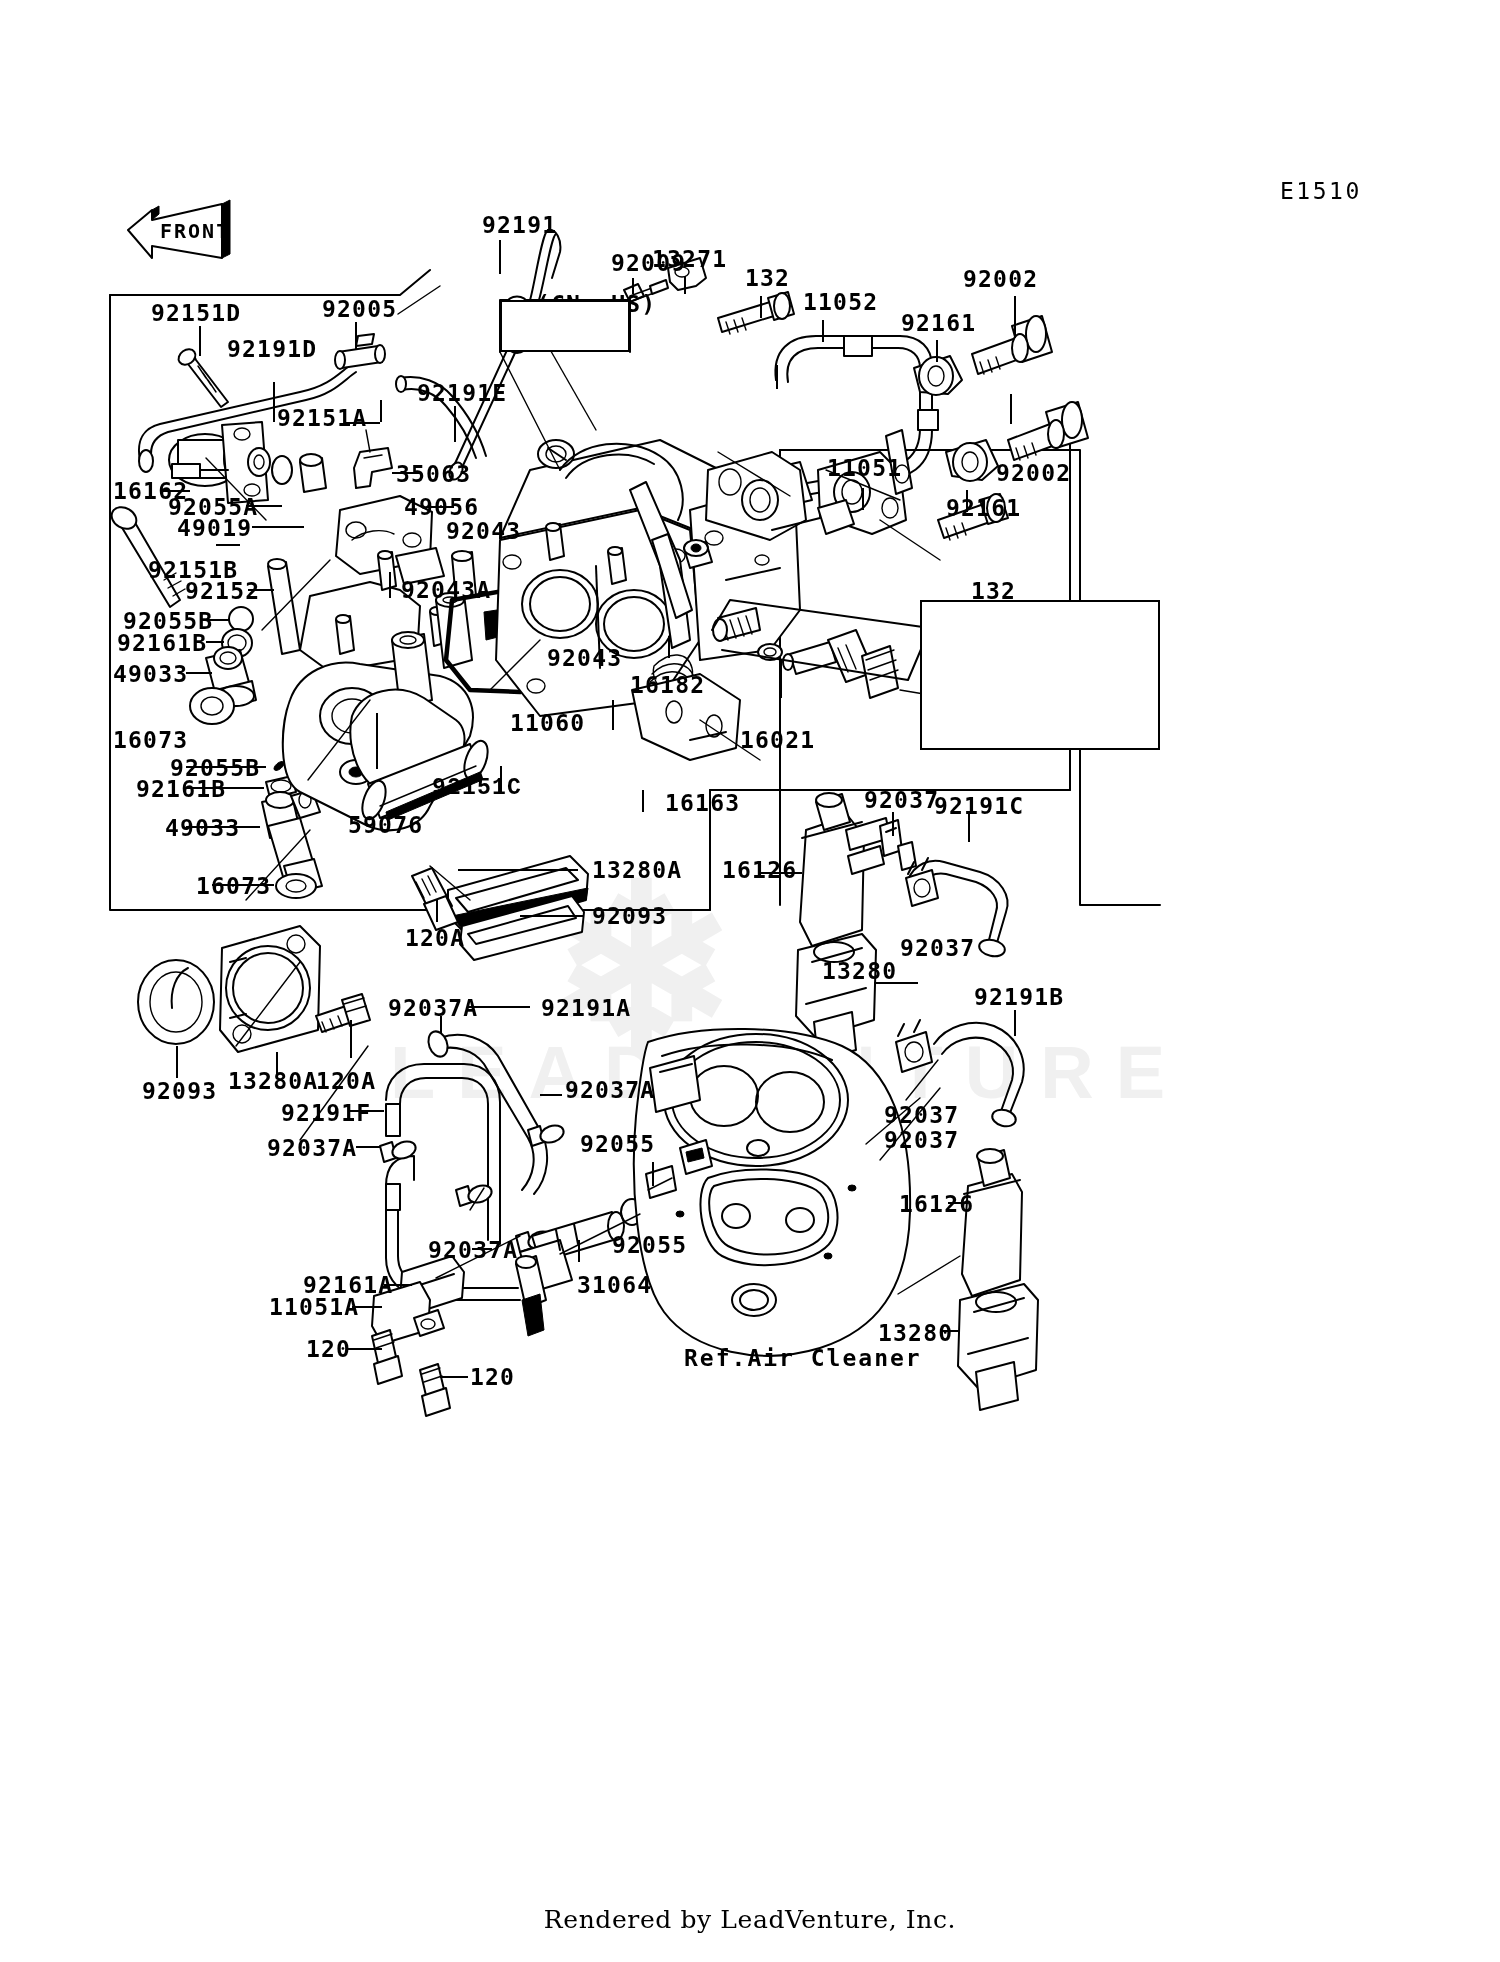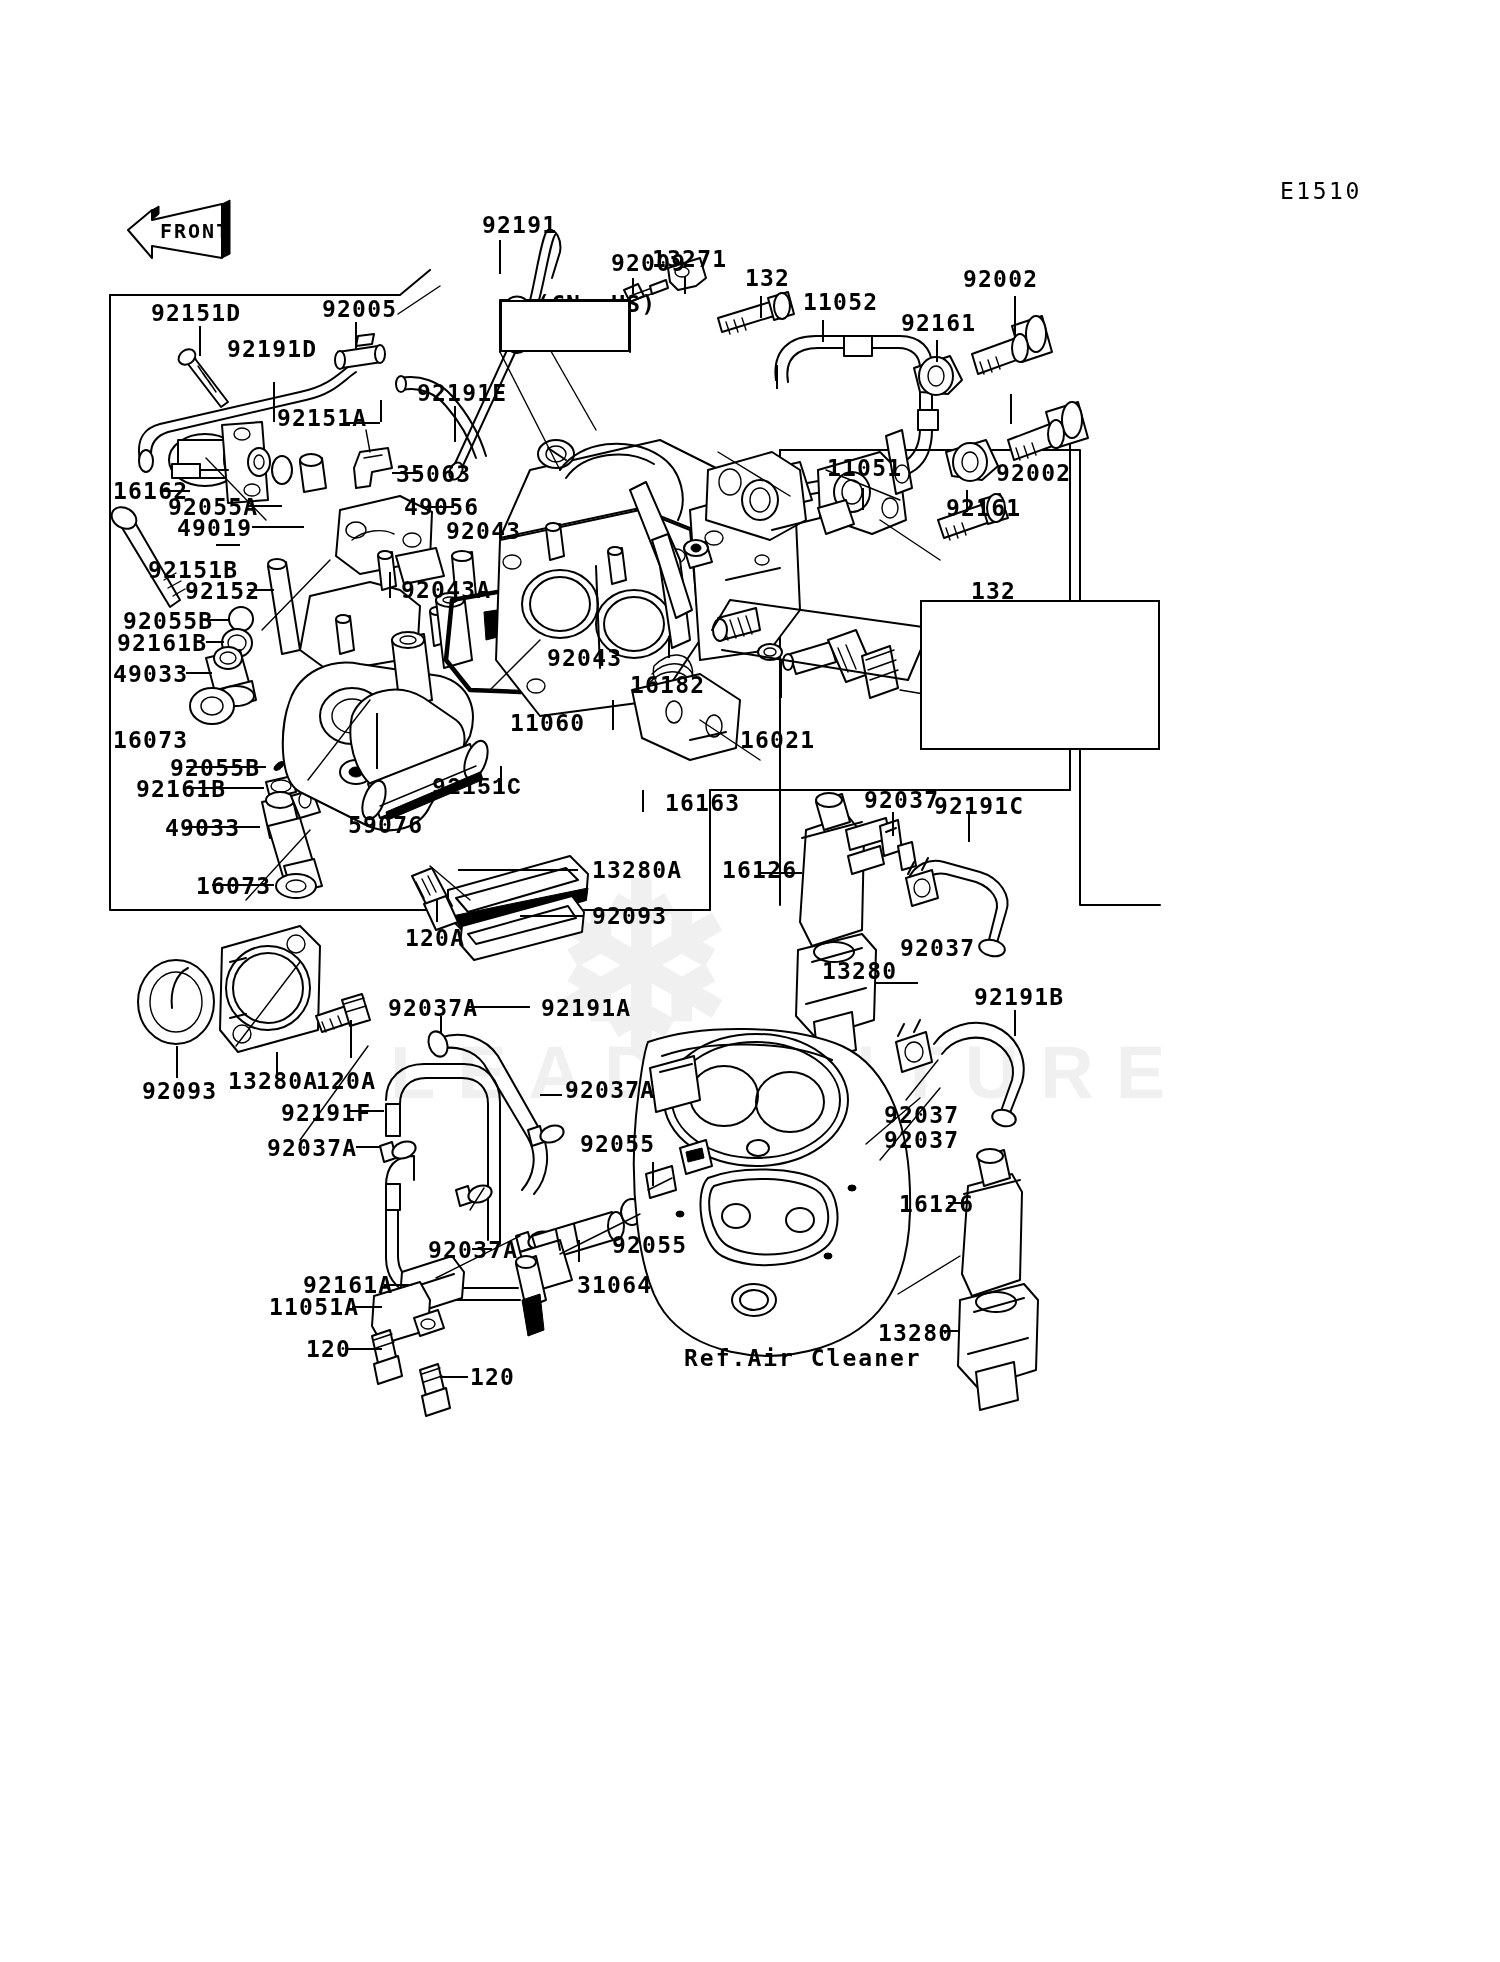--- a/index.html
+++ b/index.html
@@ -703,14 +703,15 @@
   <div class="lbl" style="left:580px;top:1131px;">92055</div>
   <div class="lbl" style="left:612px;top:1232px;">92055</div>
   <div class="lbl" style="left:545px;top:1272px;margin-left:32px;">31064</div>
   <div class="lbl" style="left:303px;top:1272px;">92161A</div>
   <div class="lbl" style="left:269px;top:1294px;">11051A</div>
   <div class="lbl" style="left:306px;top:1336px;">120</div>
   <div class="lbl" style="left:470px;top:1364px;">120</div>
 
   <div class="lbl" style="left:684px;top:1345px;letter-spacing:2px;">Ref.Air Cleaner</div>
 
+  <div id="footer">Rendered by LeadVenture, Inc.</div>
 
 </div>
 
 </body></html>

